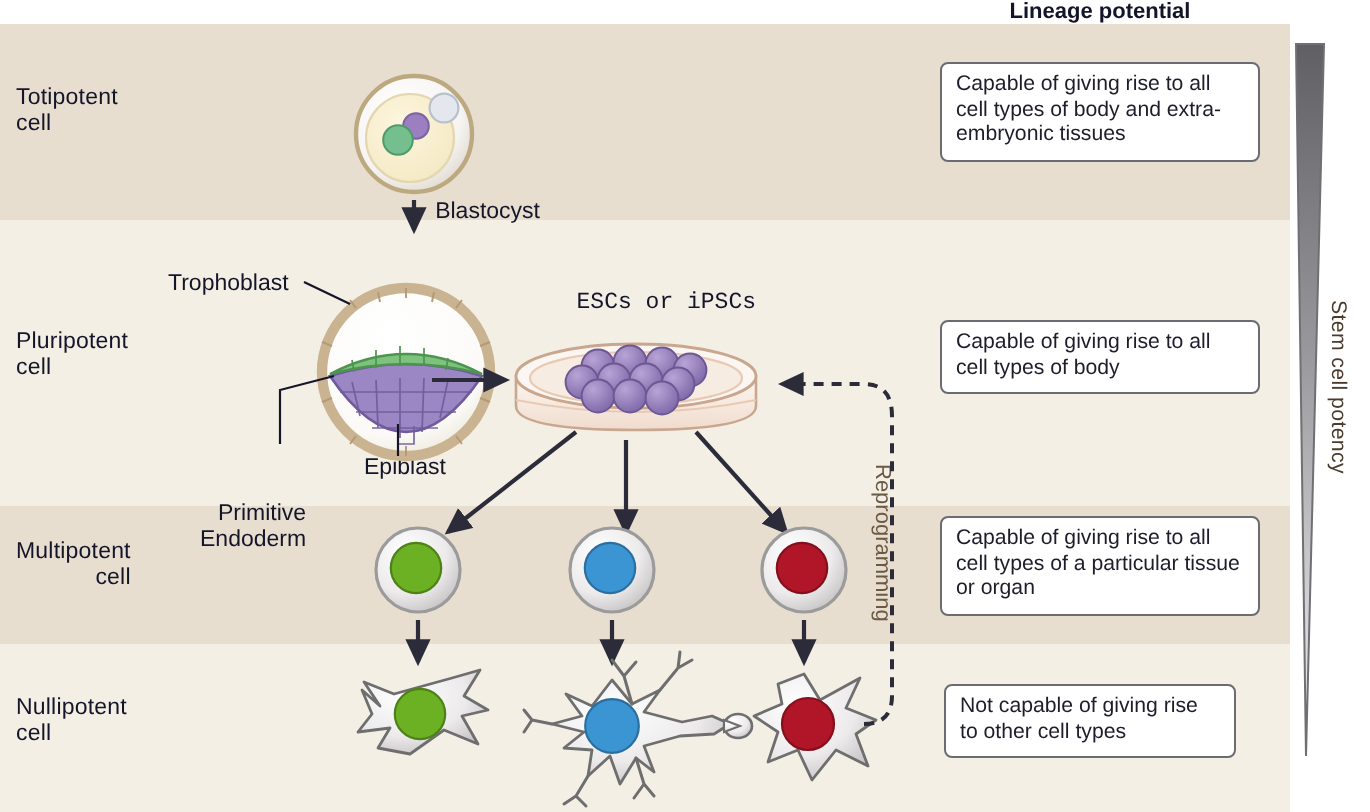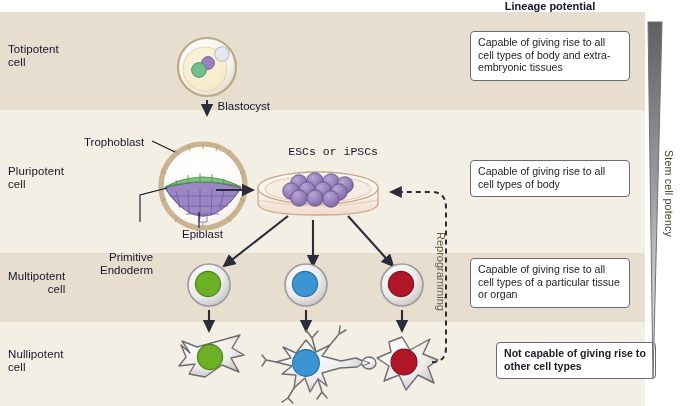--- a/index.html
+++ b/index.html
@@ -72,21 +72,21 @@
     <span>cell</span>
   </div>
   <div class="stage-label" style="top:348px;">
     <span>Nullipotent</span><br>
     <span>cell</span>
   </div>
 
   <div class="callout" style="left:470px;top:31px;width:160px;height:50px;">Capable of giving rise to all cell types of body and extra-embryonic tissues</div>
   <div class="callout" style="left:470px;top:160px;width:160px;height:37px;">Capable of giving rise to all cell types of body</div>
   <div class="callout" style="left:470px;top:258px;width:160px;height:50px;">Capable of giving rise to all cell types of a particular tissue or organ</div>
-  <div class="callout" style="left:496px;top:342px;width:160px;height:37px;font-weight:bold;">Not capable of giving rise to other cell types</div>
+  <div class="callout" style="left:472px;top:342px;width:146px;height:37px;">Not capable of giving rise to other cell types</div>
 
   <div class="anno" style="left:155px;top:100px;width:115px;text-align:right;">Blastocyst</div>
   <div class="anno" style="left:84px;top:136px;">Trophoblast</div>
   <div class="anno" style="left:100px;top:215px;margin-top:36px;">
     <span>Primitive</span><br>
     <span>Endoderm</span>
   </div>
   <div class="anno" style="left:182px;top:228px;">Epiblast</div>
   <div class="anno" style="left:258px;top:145px;width:120px;text-align:right;font-family:Liberation Mono, monospace;">ESCs or iPSCs</div>
   <div class="anno" style="left:434px;top:232px;writing-mode:vertical-rl;text-orientation:mixed;color:#6b5a43;font-size:11px;">Reprogramming</div>

